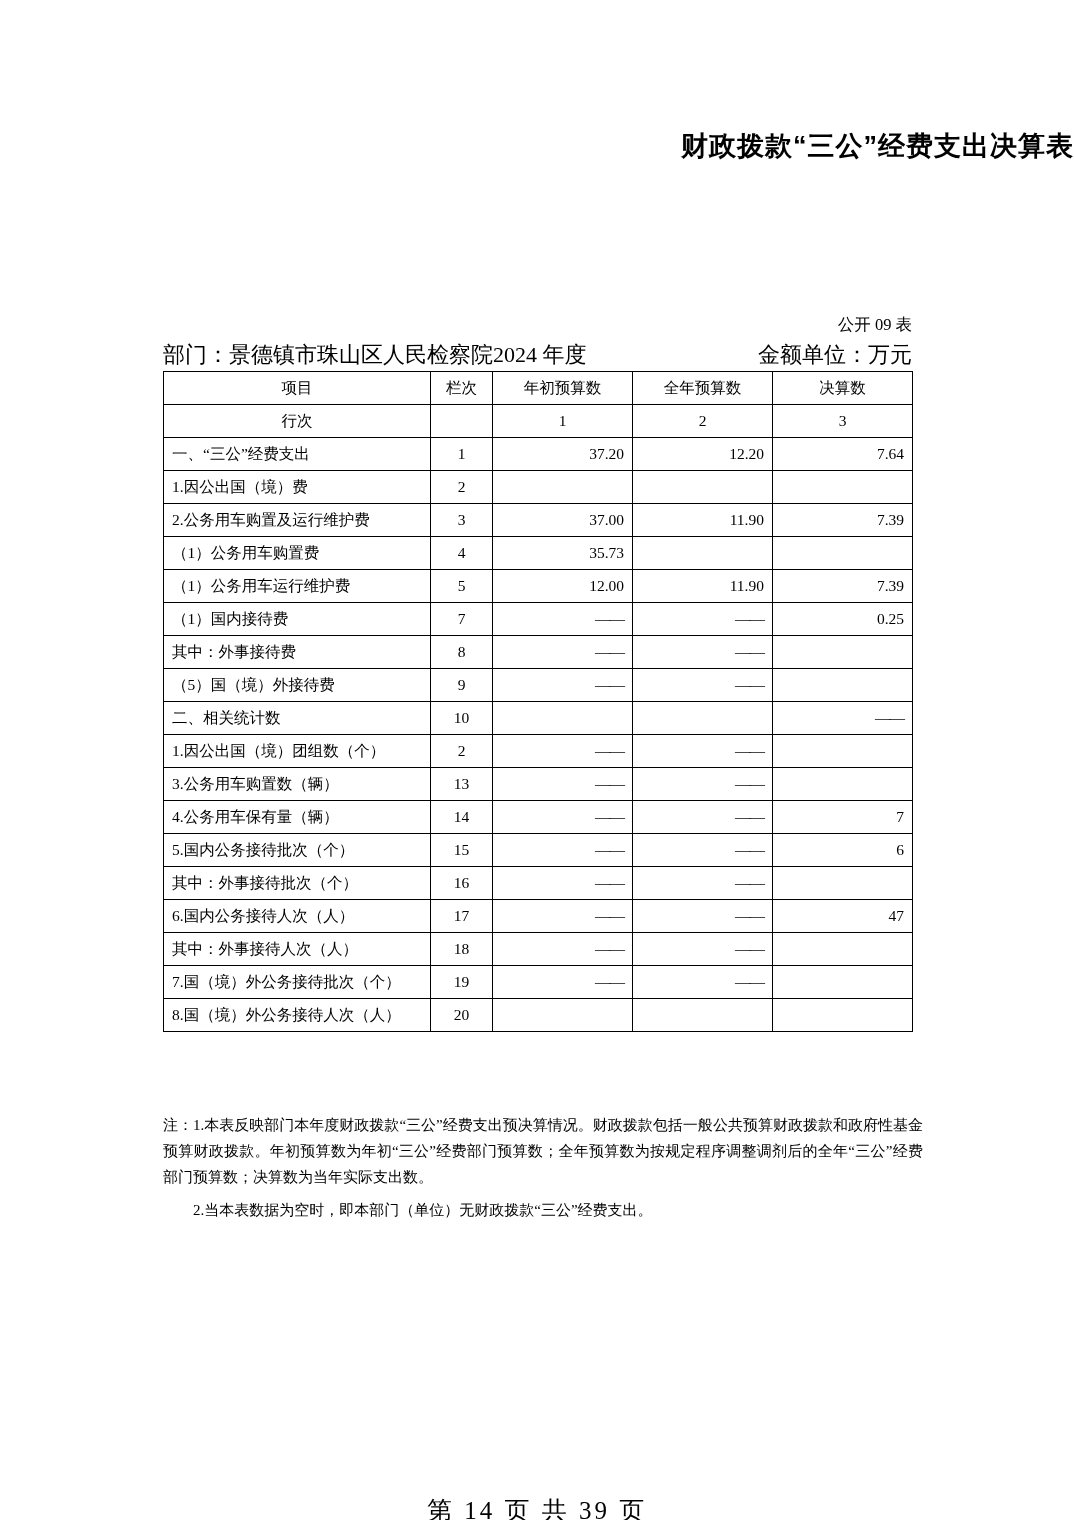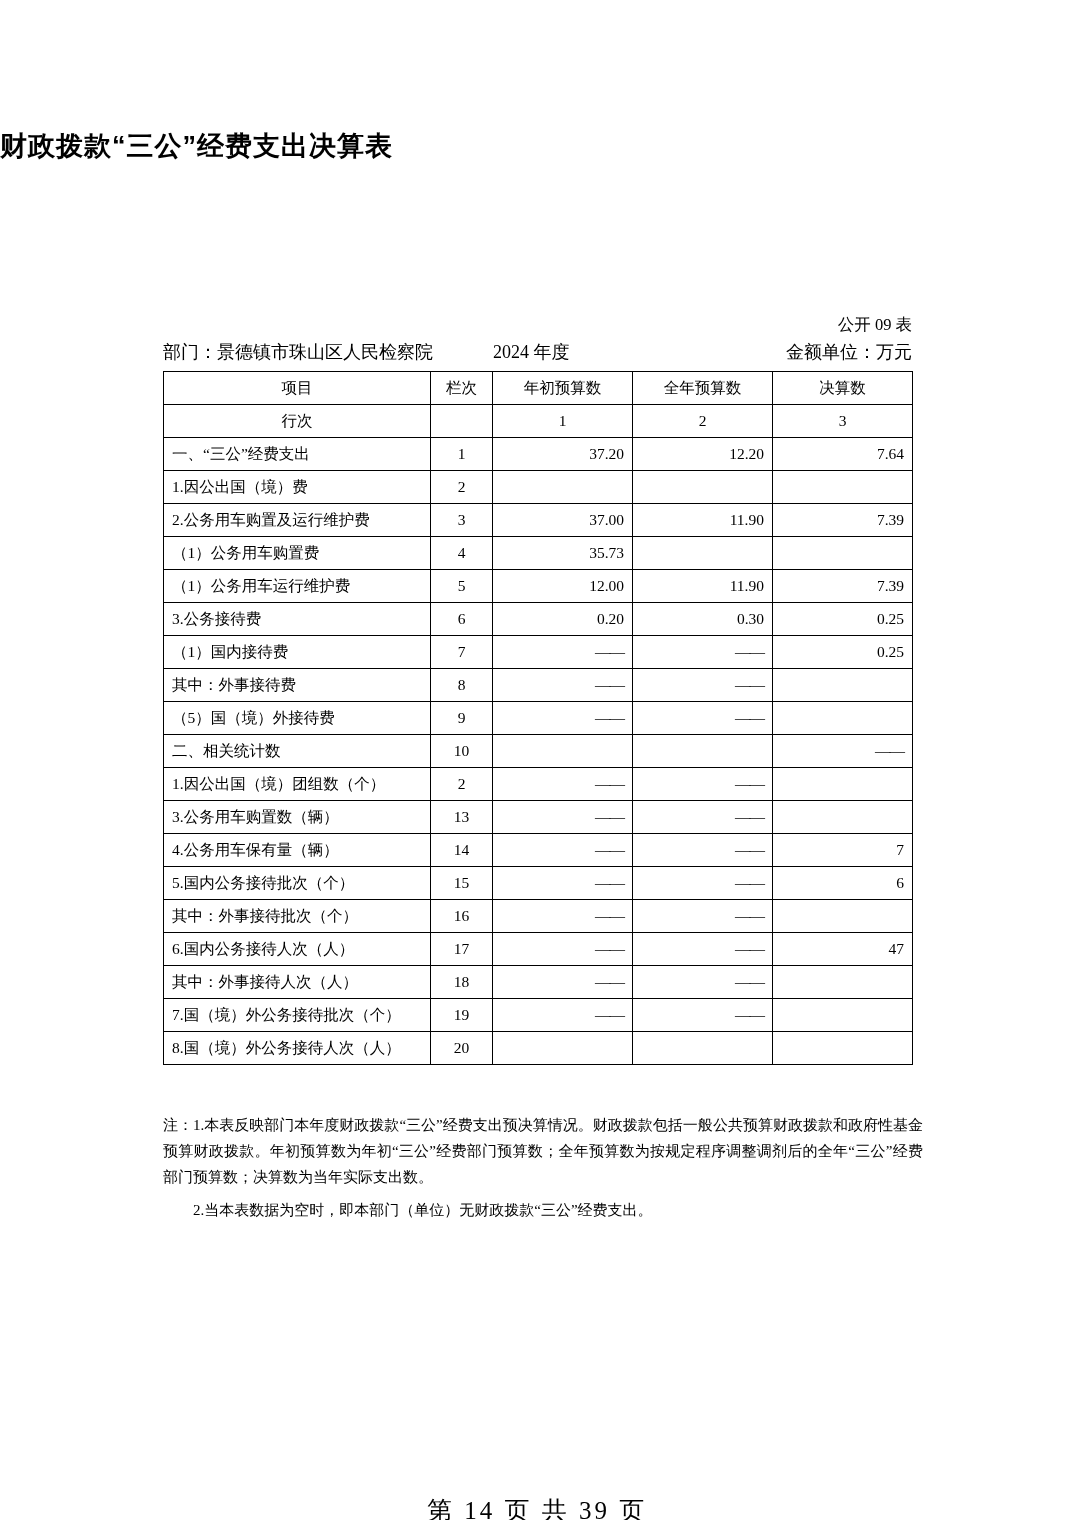--- a/index.html
+++ b/index.html
@@ -14,40 +14,40 @@
     color: #000000;
     position: relative;
   }
   .page {
     width: 1074px;
     height: 1520px;
     position: relative;
     box-sizing: border-box;
   }
   .title {
-    text-align: left;
+    text-align: right;
     font-size: 27px;
     font-weight: bold;
     letter-spacing: 1px;
     margin-top: 128px;
     font-family: "Liberation Sans", "DejaVu Sans", sans-serif;
   }
   .sheet-code {
     position: absolute;
     right: 162px;
     top: 186px;
     font-size: 16.5px;
   }
   .meta-row {
     position: absolute;
     left: 163px;
     right: 162px;
     top: 212px;
     height: 24px;
-    font-size: 18px;
+    font-size: 22px;
   }
   .meta-dept {
     position: absolute;
     left: 0;
     top: 0;
     white-space: nowrap;
   }
   .meta-year {
     position: absolute;
     left: 330px;
@@ -168,27 +168,20 @@
           <td class="c-num num"></td>
         </tr>
         <tr>
           <td class="c-item indent2">（1）公务用车运行维护费</td>
           <td class="c-col">5</td>
           <td class="c-num num">12.00</td>
           <td class="c-num num">11.90</td>
           <td class="c-num num">7.39</td>
         </tr>
         <tr>
-          <td class="c-item indent1">3.公务接待费</td>
-          <td class="c-col">6</td>
-          <td class="c-num num">0.20</td>
-          <td class="c-num num">0.30</td>
-          <td class="c-num num">0.25</td>
-        </tr>
-        <tr>
           <td class="c-item indent2">（1）国内接待费</td>
           <td class="c-col">7</td>
           <td class="c-num dash">——</td>
           <td class="c-num dash">——</td>
           <td class="c-num num">0.25</td>
         </tr>
         <tr>
           <td class="c-item indent3">其中：外事接待费</td>
           <td class="c-col">8</td>
           <td class="c-num dash">——</td>

